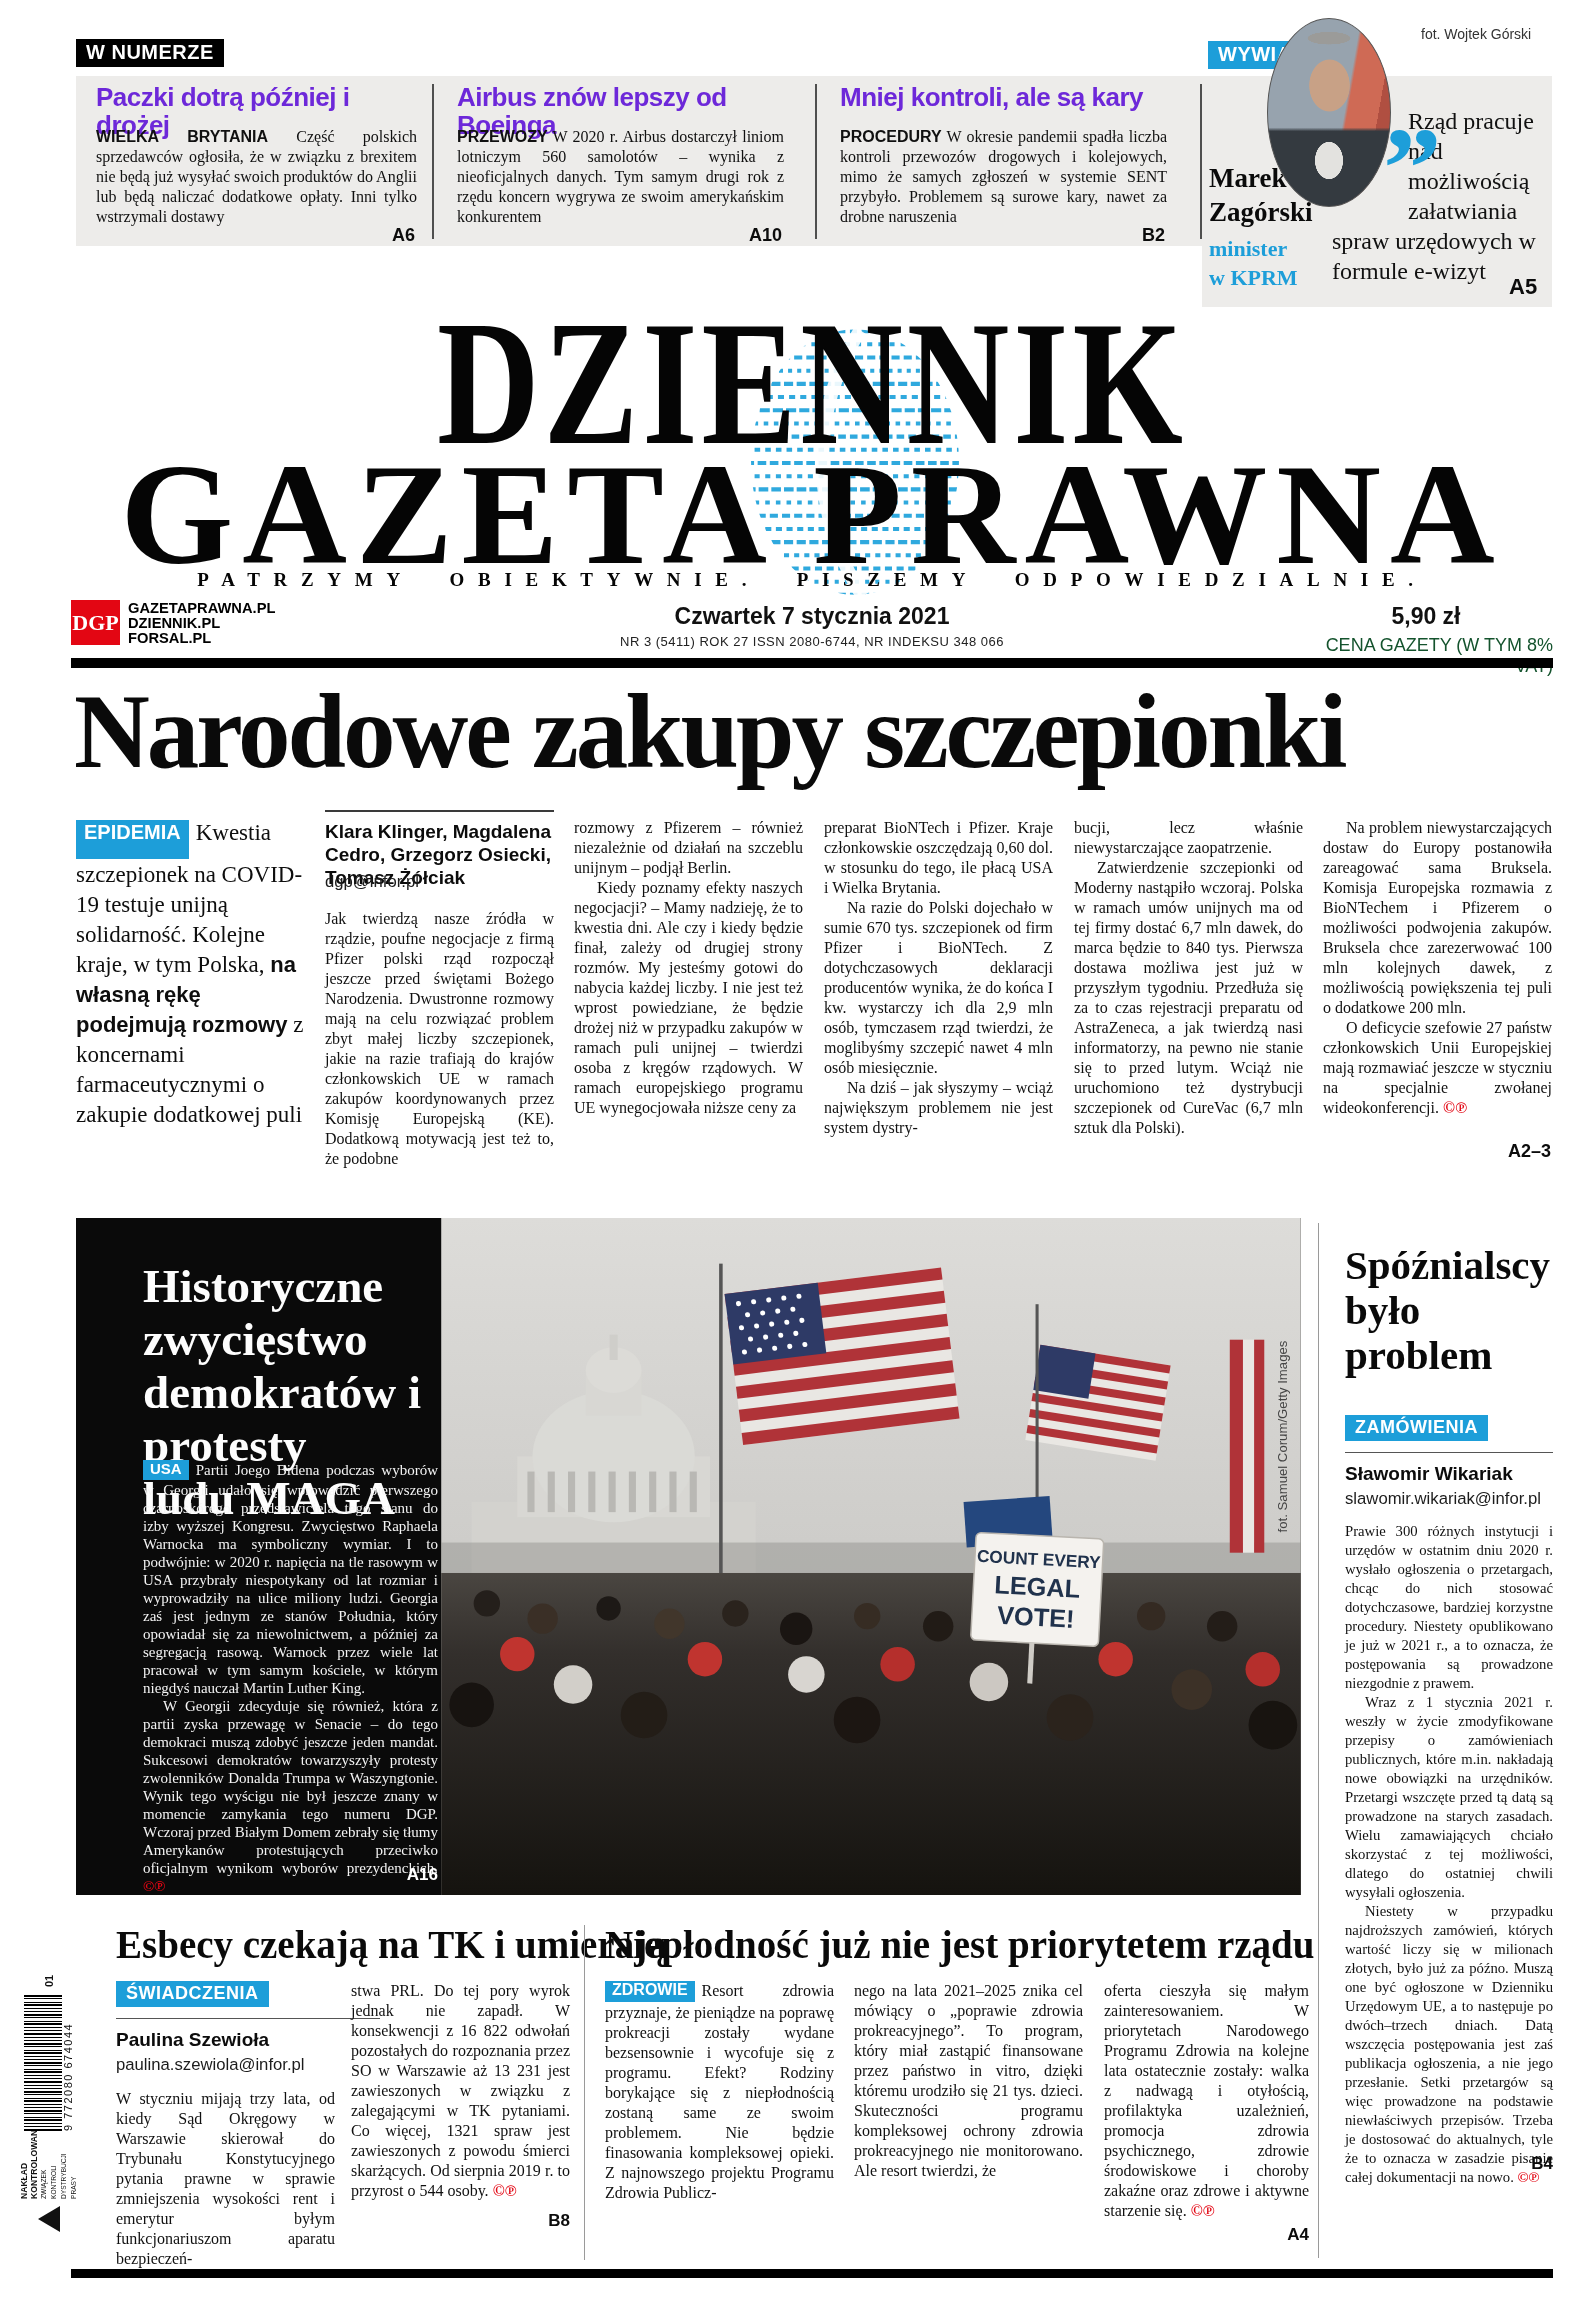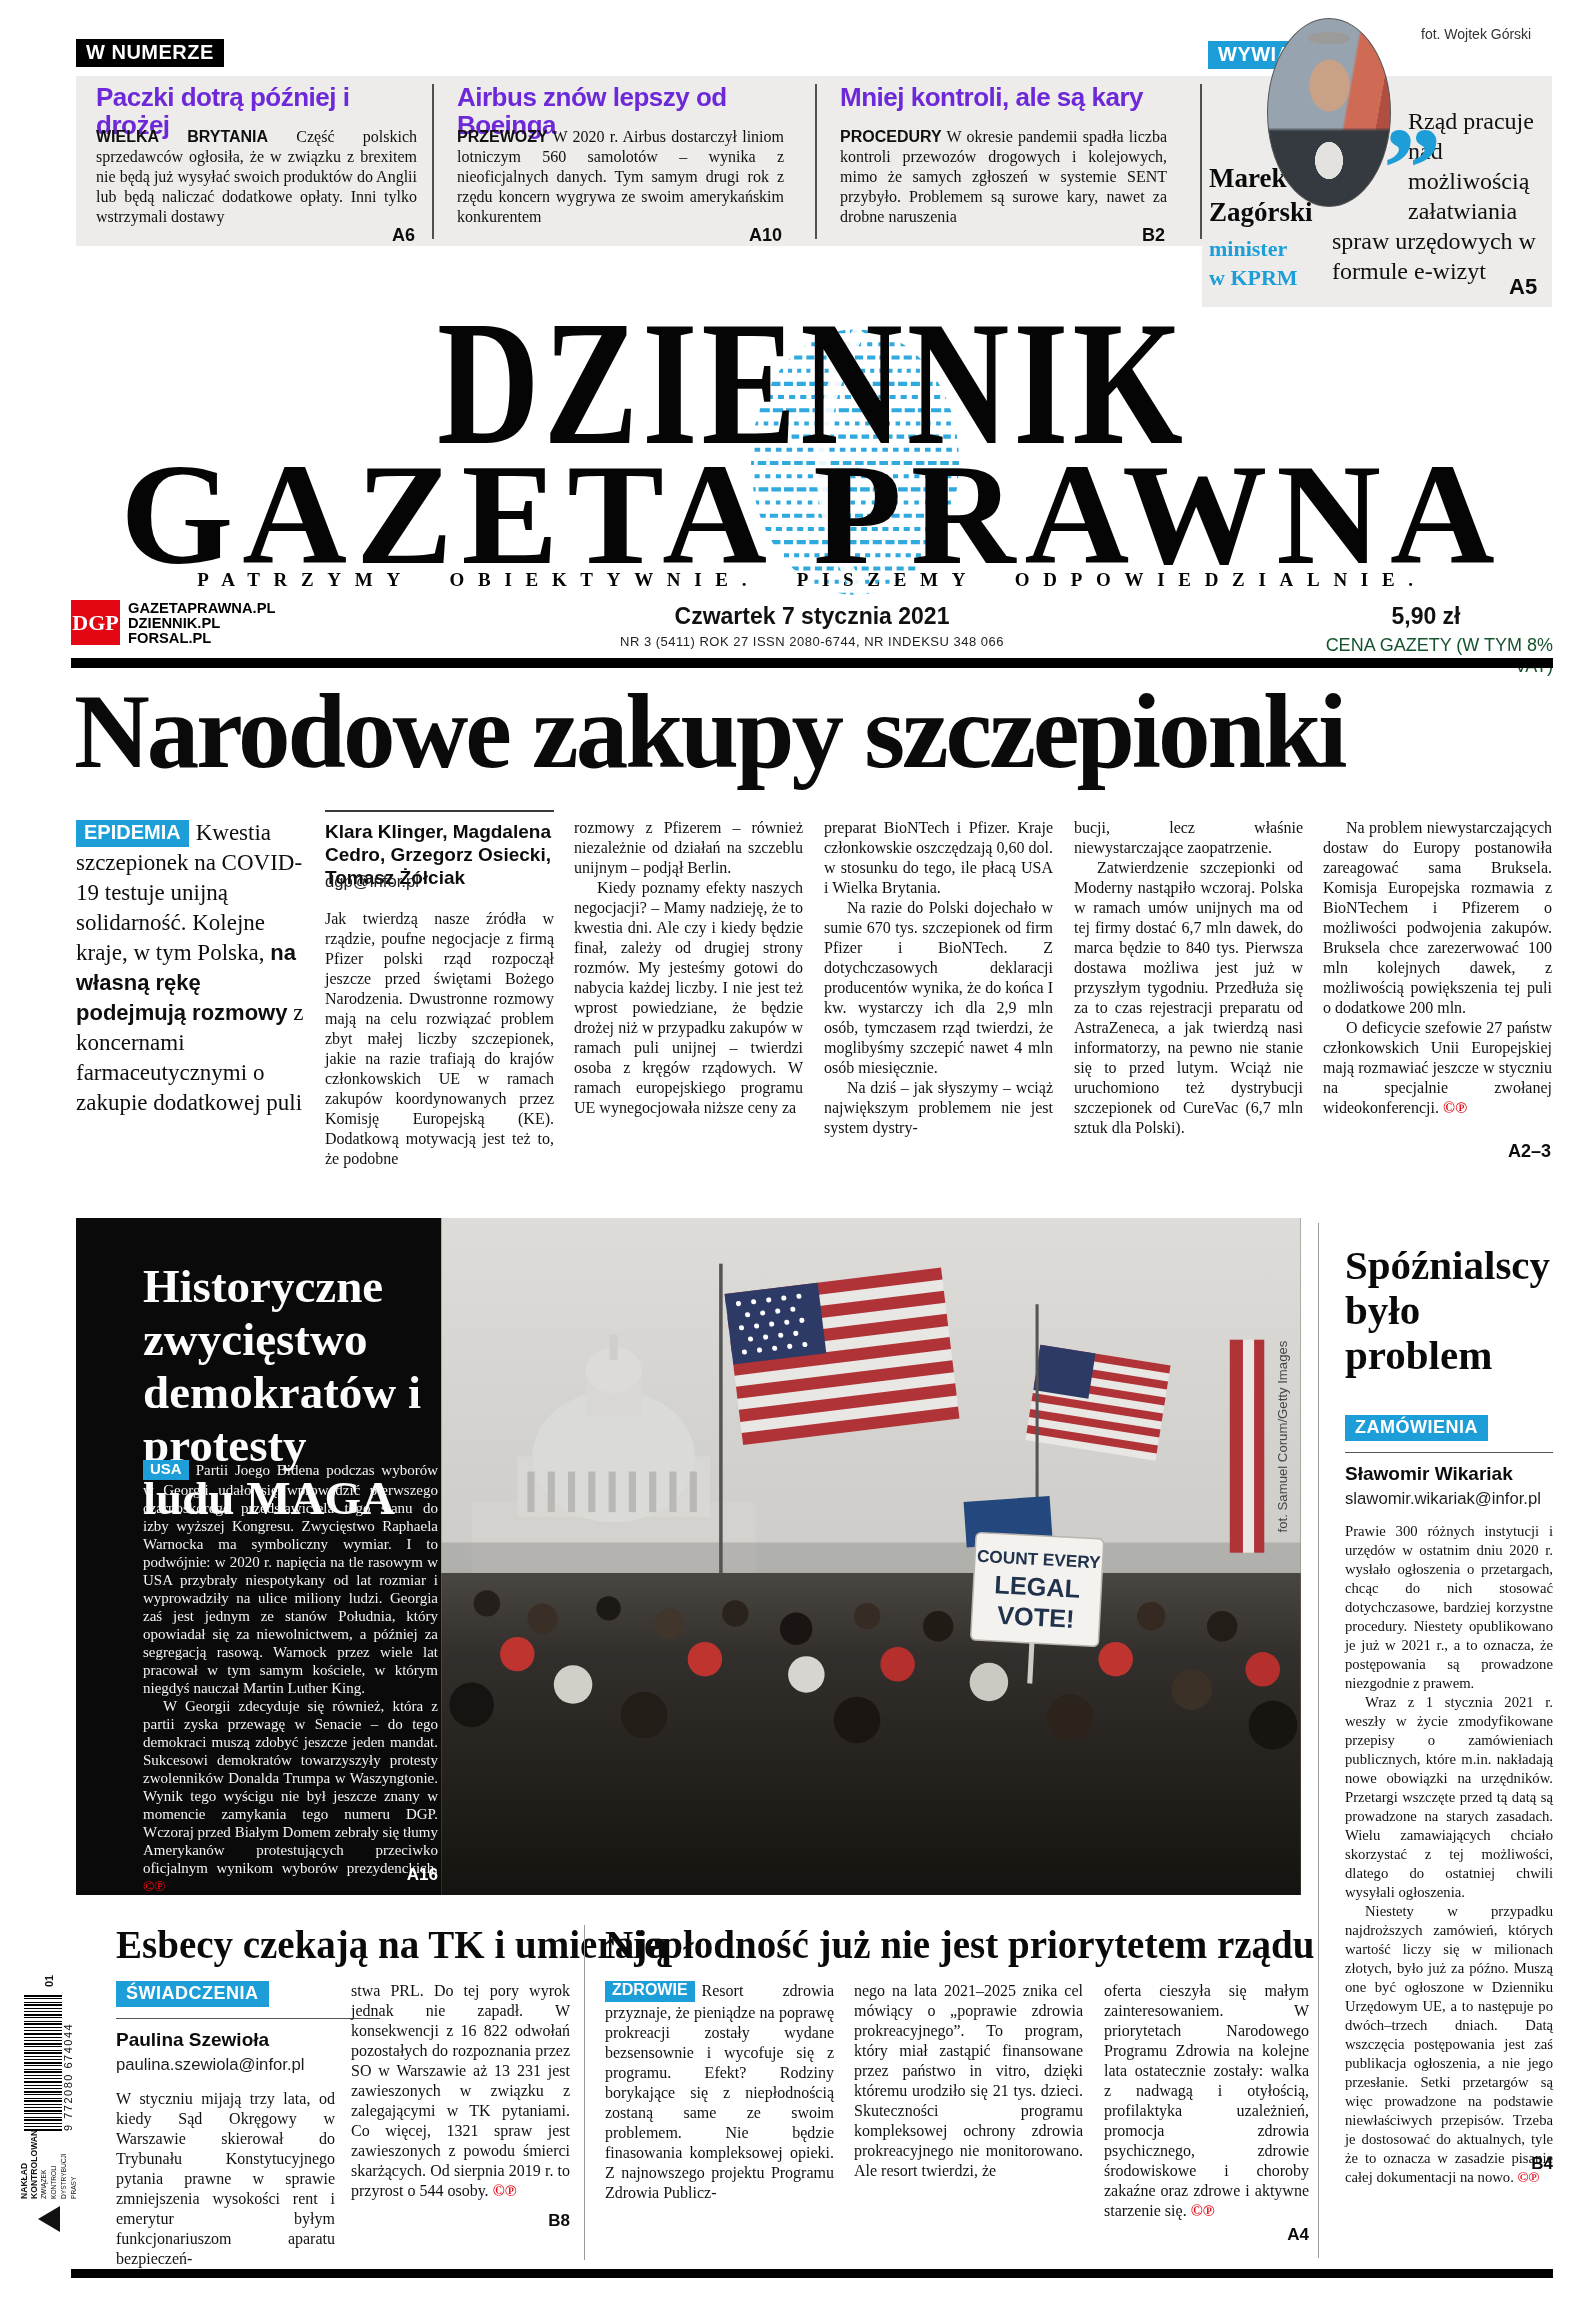--- a/index.html
+++ b/index.html
@@ -125,21 +125,21 @@
 </div>
 <div class="abs sans" style="left:71px;top:603px;width:1482px;text-align:center;font-weight:bold;font-size:23px">Czwartek 7 stycznia 2021</div>
 <div class="abs sans" style="left:71px;top:634px;width:1482px;text-align:center;font-size:13px;letter-spacing:0.5px;color:#222">NR 3 (5411) ROK 27 ISSN 2080-6744, NR INDEKSU 348 066</div>
 <div class="abs sans" style="left:1299px;top:603px;width:254px;text-align:center;font-weight:bold;font-size:23px">5,90 zł</div>
 <div class="abs sans" style="left:1299px;top:635px;width:254px;text-align:right;font-size:18px;color:#14532d">CENA GAZETY (W TYM 8% VAT)</div>
 <div class="abs" style="left:71px;top:658px;width:1482px;height:10px;background:#000"></div>
 
 <div class="abs serifhead" style="left:74px;top:679px;width:1487px;font-size:105px;line-height:1;letter-spacing:-3px;white-space:nowrap">Narodowe zakupy szczepionki</div>
 
 <div class="abs" style="left:76px;top:818px;width:239px;font:23px/30px 'Liberation Serif',serif;color:#0e0e0e">
-  <span class="klbl" style="font-size:20px;padding:2px 8px 4px">EPIDEMIA</span><span>Kwestia szczepionek na COVID-19 testuje unijną solidarność. Kolejne kraje, w tym Polska, </span><span class="ksans" style="font-size:22px">na własną rękę podejmują rozmowy</span><span> z koncernami farmaceutycznymi o zakupie dodatkowej puli</span>
+  <span class="klbl" style="font-size:20px;padding:2px 8px 16px">EPIDEMIA</span><span>Kwestia szczepionek na COVID-19 testuje unijną solidarność. Kolejne kraje, w tym Polska, </span><span class="ksans" style="font-size:22px">na własną rękę podejmują rozmowy</span><span> z koncernami farmaceutycznymi o zakupie dodatkowej puli</span>
 </div>
 
 <div class="hr" style="left:325px;top:810px;width:229px"></div>
 <div class="abs author" style="left:325px;top:820px;width:233px">Klara Klinger, Magdalena Cedro, Grzegorz Osiecki, Tomasz Żółciak</div>
 <div class="abs email" style="left:325px;top:871px">dgp@infor.pl</div>
 
 <div class="abs bt" style="left:325px;top:909px;width:229px">
   <p class="noind">Jak twierdzą nasze źródła w rządzie, poufne negocjacje z firmą Pfizer polski rząd rozpoczął jeszcze przed świętami Bożego Narodzenia. Dwustronne rozmowy mają na celu rozwiązać problem zbyt małej liczby szczepionek, jakie na razie trafiają do krajów członkowskich UE w ramach zakupów koordynowanych przez Komisję Europejską (KE). Dodatkową motywacją jest też to, że podobne</p>
 </div>
 <div class="abs bt" style="left:574px;top:818px;width:229px">

